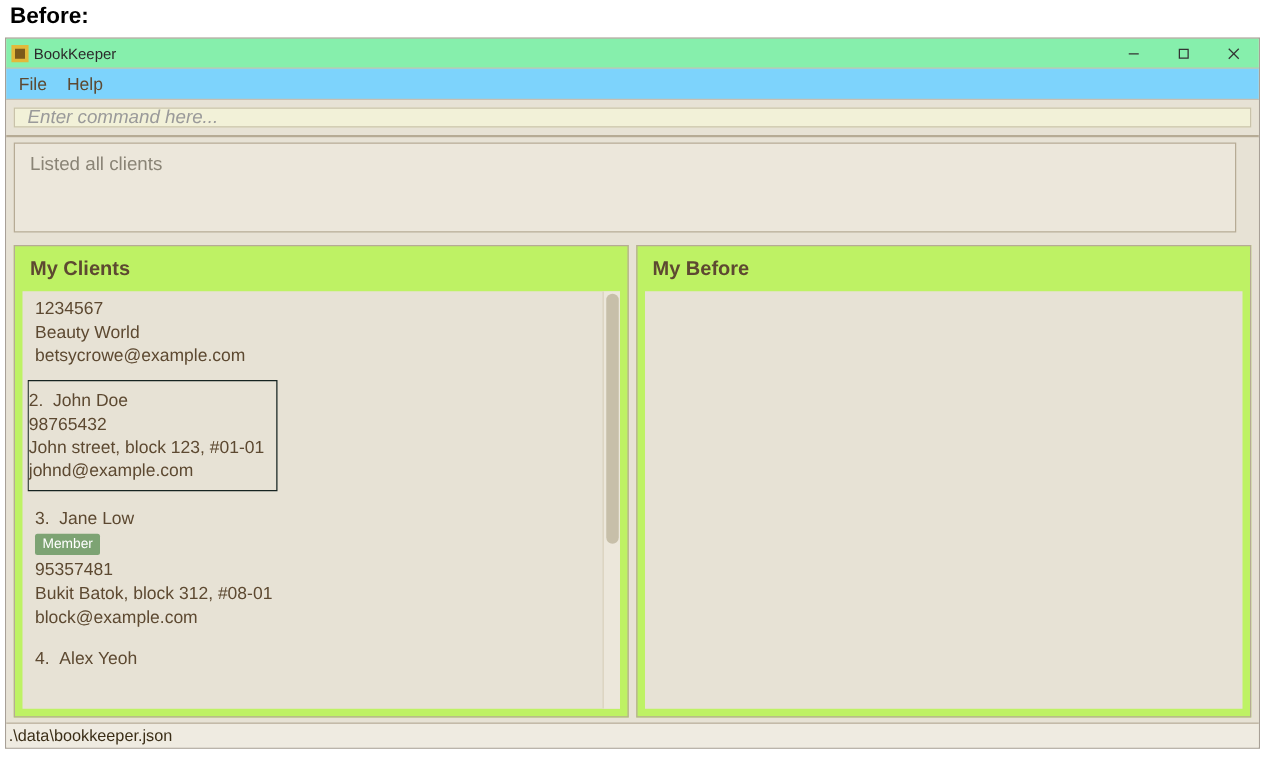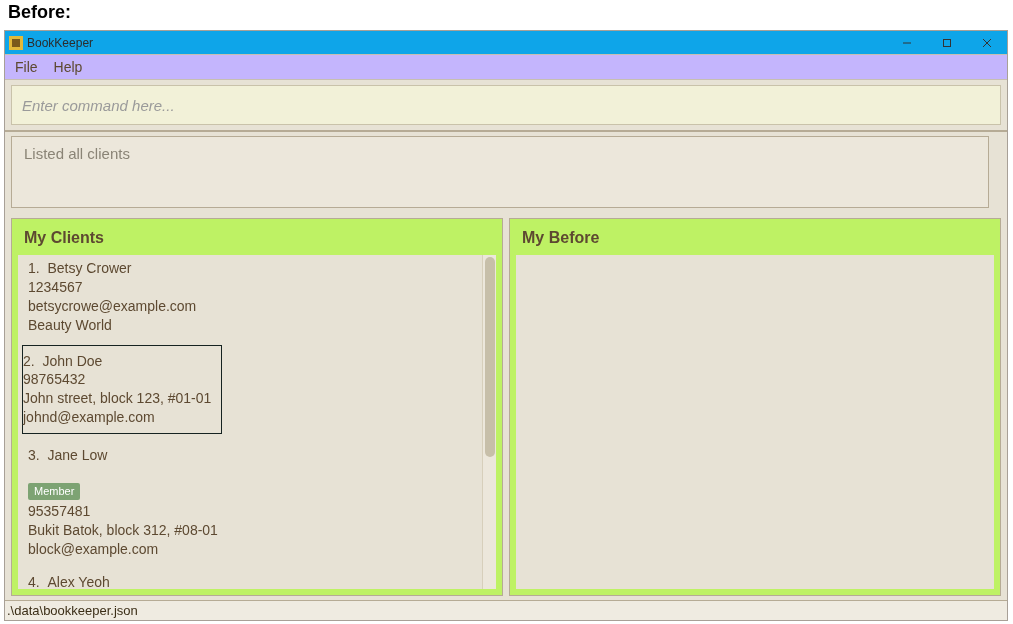--- a/index.html
+++ b/index.html
@@ -2,48 +2,48 @@
 <html><head>
 <meta charset="utf-8">
 <style>
   * { box-sizing: border-box; margin: 0; padding: 0; }
   html, body { width: 1013px; height: 624px; font-family: "Segoe UI", Arial, sans-serif; background: #fff; overflow: hidden; }
   .before-label { font-weight: 700; font-size: 18px; color: #000; padding: 2px 0 6px 8px; }
   .window {
     position: absolute; left: 4px; top: 30px; width: 1004px;
     border: 1px solid #a8a097; background: #efebe1;
   }
-  .titlebar { display: flex; align-items: center; height: 24px; background: #0ea5e9; border-bottom: 1px solid #c7bfb1; }
+  .titlebar { display: flex; align-items: center; height: 24px; background: #86efac; border-bottom: 1px solid #c7bfb1; }
   .app-icon { width: 14px; height: 14px; margin: 0 4px 0 4px; display: inline-flex; align-items: center; justify-content: center; }
   .app-icon svg { width: 14px; height: 14px; }
   .app-title { font-size: 12px; color: #2c2c2c; }
   .win-controls { margin-left: auto; display: flex; }
   .win-btn { width: 40px; height: 24px; display: flex; align-items: center; justify-content: center; color: #333; font-size: 12px; }
 
-  .menubar { display: flex; gap: 16px; padding: 4px 10px; font-size: 14px; color: #5d4931; border-bottom: 1px solid #c7bfb1; background: #c4b5fd; }
+  .menubar { display: flex; gap: 16px; padding: 4px 10px; font-size: 14px; color: #5d4931; border-bottom: 1px solid #c7bfb1; background: #7dd3fc; }
   .menu-item { cursor: default; }
 
   .command-wrap { padding: 5px 6px 5px 6px; border-bottom: 2px solid #b6ab95; background: #e7e2d5; }
-  .command-input { width: 100%; height: 40px; background: #f2f1d8; border: 1px solid #c9c2aa; padding: 0 10px; font-size: 15px; color: #701a75; font-style: italic; }
+  .command-input { width: 100%; height: 16px; background: #f2f1d8; border: 1px solid #c9c2aa; padding: 0 10px; font-size: 15px; color: #701a75; font-style: italic; }
   .command-input::placeholder { color: #9a9a9a; font-style: italic; }
 
   .result-wrap { padding: 4px 18px 6px 6px; background: #e7e2d5; }
   .result-box { border: 1px solid #b6ab95; background: #ece7db; padding: 8px 12px; height: 72px; font-size: 15px; color: #8a8476; }
 
   .panels { display: flex; gap: 6px; padding: 4px 6px 4px 6px; background: #e7e2d5; }
   .panel { flex: 1; border: 1px solid #b6ab95; background: #bef264; height: 378px; display: flex; flex-direction: column; }
   .panel-title { font-size: 16px; font-weight: 600; color: #5d4931; padding: 10px 12px 8px 12px; }
   .panel-body { flex: 1; margin: 0 6px 6px 6px; border: 0; background: #e7e2d5; position: relative; overflow: hidden; }
   .scroll-area { position: absolute; left: 4px; right: 16px; top: 0; bottom: 0; overflow: hidden; }
   .vscrollbar { position: absolute; right: 0; top: 0; width: 14px; height: 100%; background: #ece7db; border-left: 1px solid #d7cfbb; }
   .vscrollbar-thumb { position: absolute; left: 2px; width: 10px; background: #c7bfa9; border-radius: 5px; }
   .client { padding: 4px 6px 10px 6px; color: #5d4931; font-size: 14px; line-height: 1.35; }
   .client.boxed { border: 1px solid #162321; padding: 6px 0; margin: 0 0 8px 0; width: 200px; }
   .client .name { font-size: 14px; }
-  .badge { display: inline-block; background: #7da373; color: #fff; font-size: 11px; padding: 1px 6px; border-radius: 2px; margin-top: 18px; margin-bottom: 2px; }
+  .badge { display: inline-block; background: #7da373; color: #fff; font-size: 11px; padding: 1px 6px; border-radius: 2px; margin-top: 2px; margin-bottom: 2px; }
 
   .statusbar { font-size: 13px; color: #3b2e17; padding: 2px 2px 2px 2px; border-top: 1px solid #b6ab95; background: #efebe1; }
 </style>
 </head>
 <body>
 
 <div class="before-label">Before:</div>
 
 <div class="window">
   <div class="titlebar">
@@ -86,24 +86,23 @@
   <div class="result-wrap">
     <div class="result-box">Listed all clients</div>
   </div>
 
   <div class="panels">
     <div class="panel">
       <div class="panel-title">My Clients</div>
       <div class="panel-body">
         <div class="scroll-area" id="clients-list">
             <div class="client">
-              <div class="name">1.&nbsp;&nbsp;Betsy Crower</div>
               <div>1234567</div>
+              <div>Beauty World</div>
               <div>betsycrowe@example.com</div>
-              <div>Beauty World</div>
             </div>
             <div class="client boxed">
               <div class="name">2.&nbsp;&nbsp;John Doe</div>
               <div>98765432</div>
               <div>John street, block 123, #01-01</div>
               <div>johnd@example.com</div>
             </div>
             <div class="client"><div class="name">3.&nbsp;&nbsp;Jane Low</div><span class="badge">Member</span><div>95357481</div><div>Bukit Batok, block 312, #08-01</div><div>block@example.com</div></div>
             <div class="client">
               <div class="name">4.&nbsp;&nbsp;Alex Yeoh</div>

